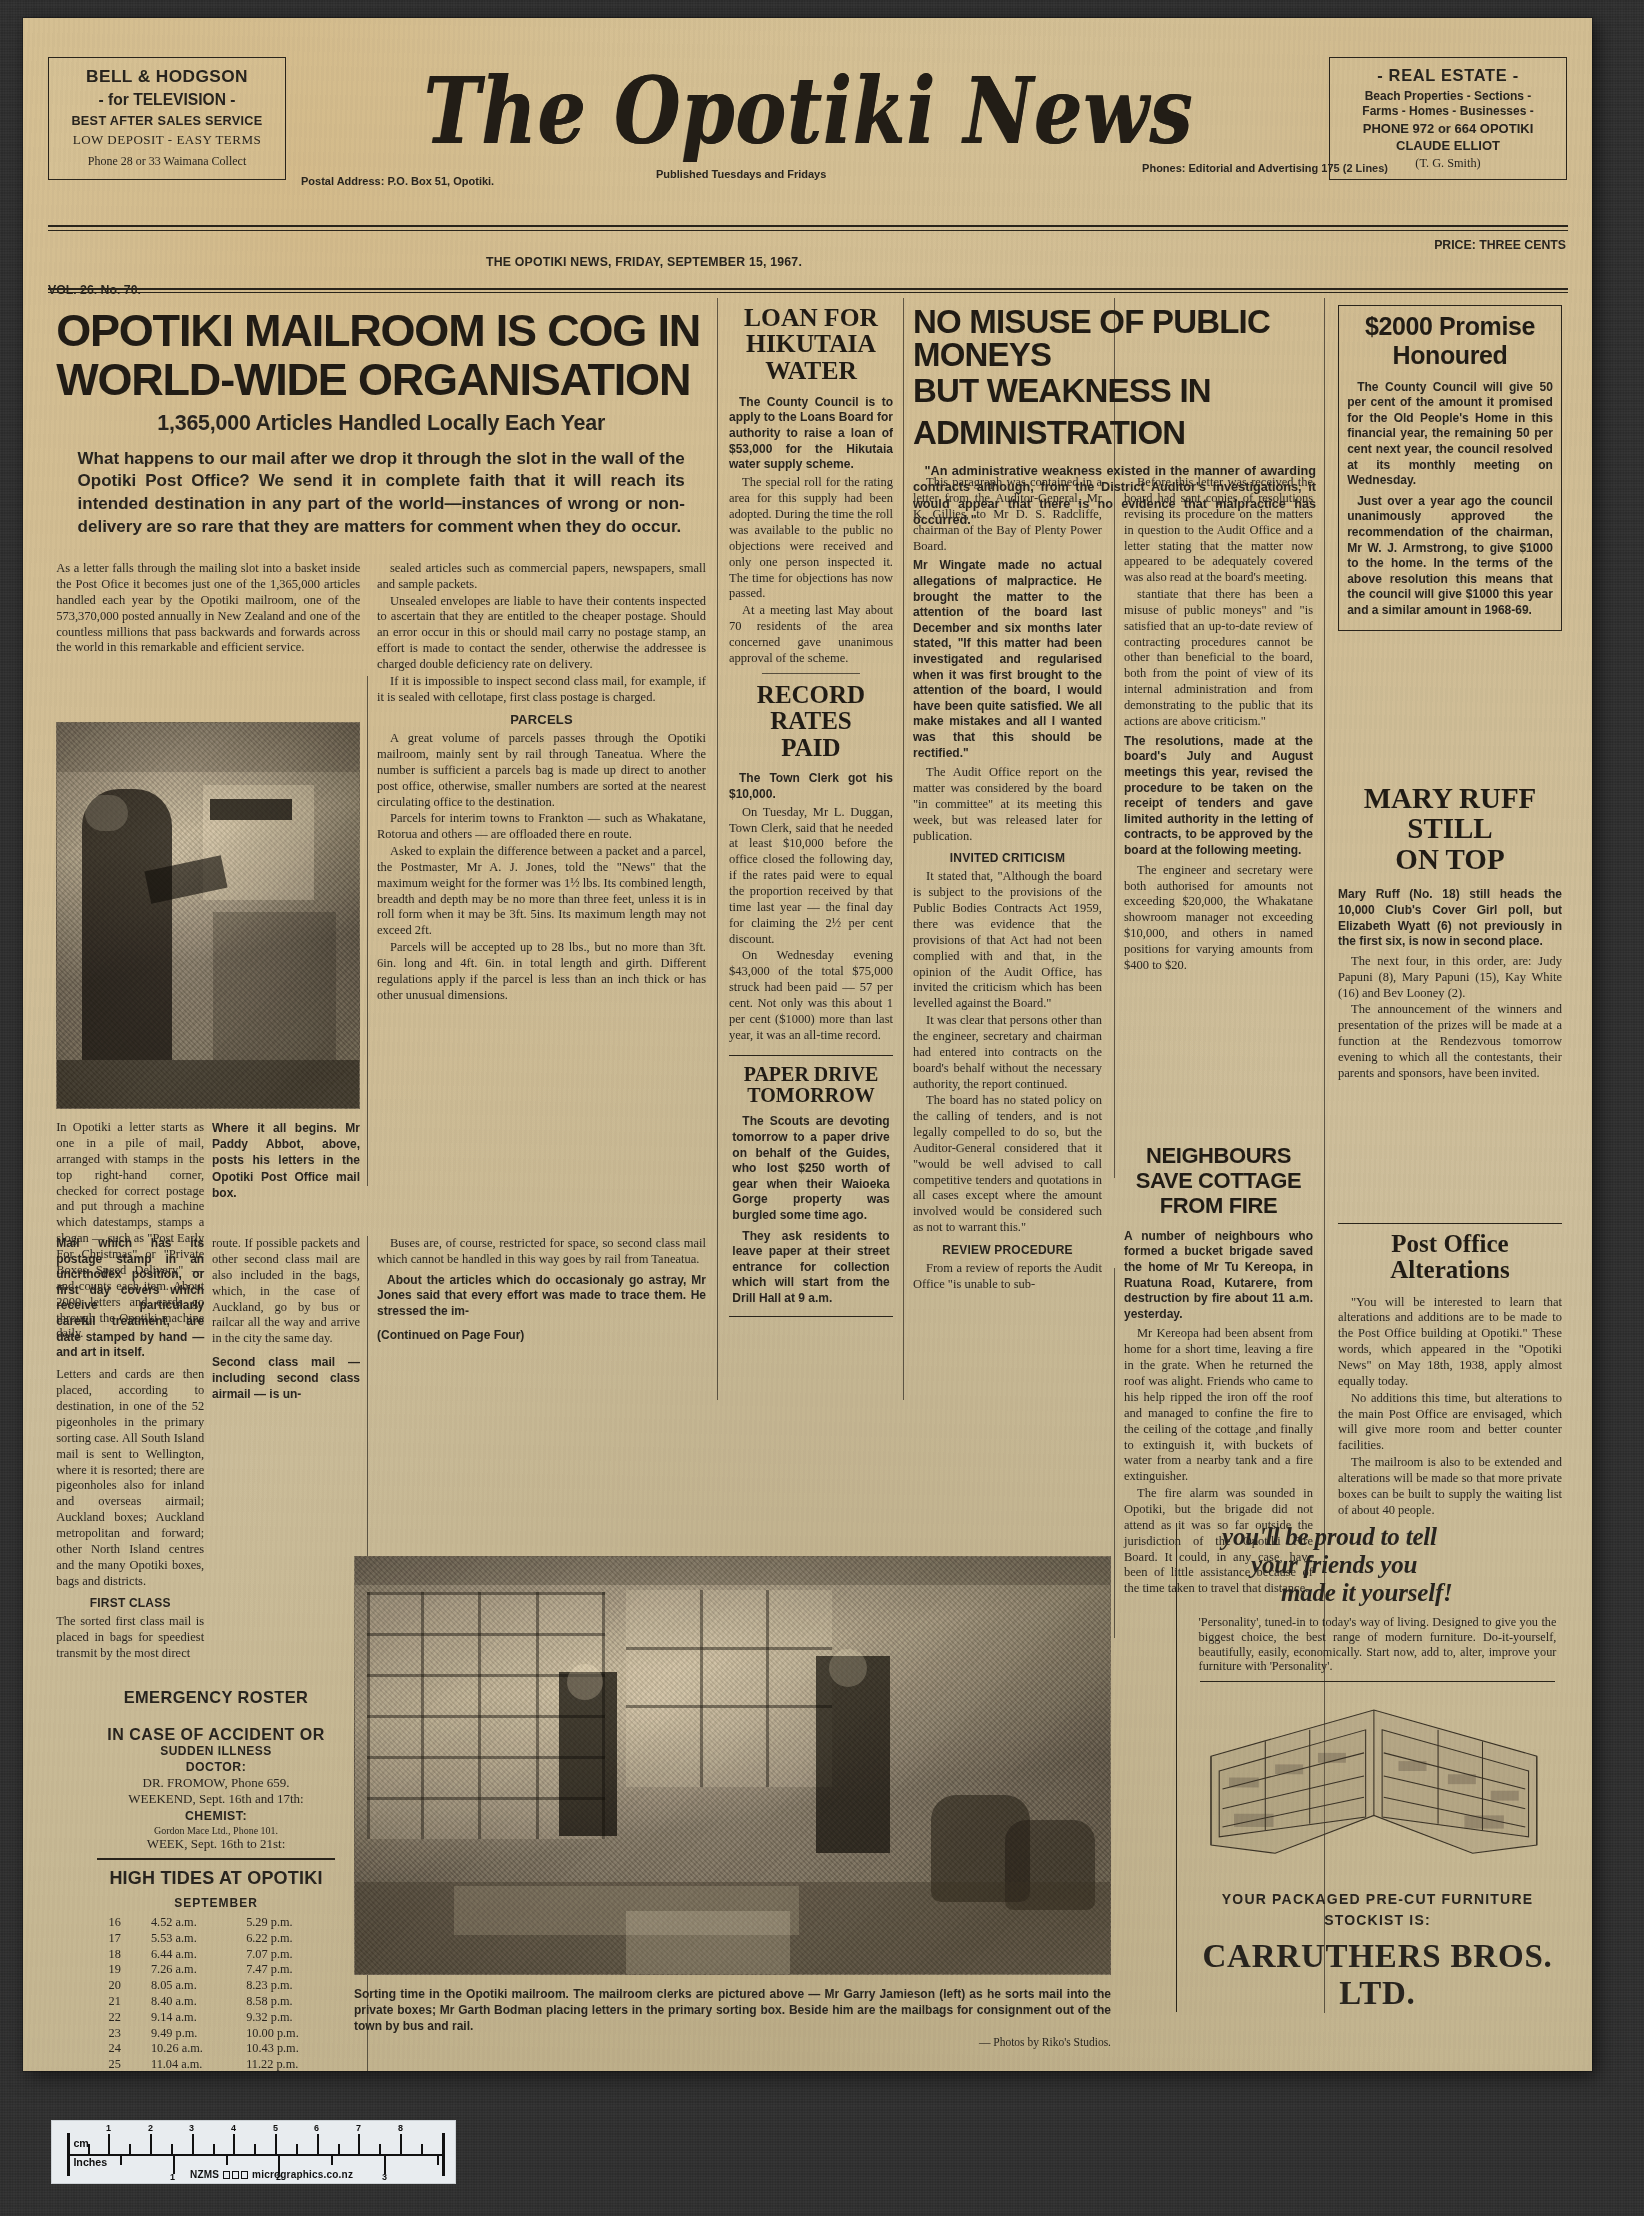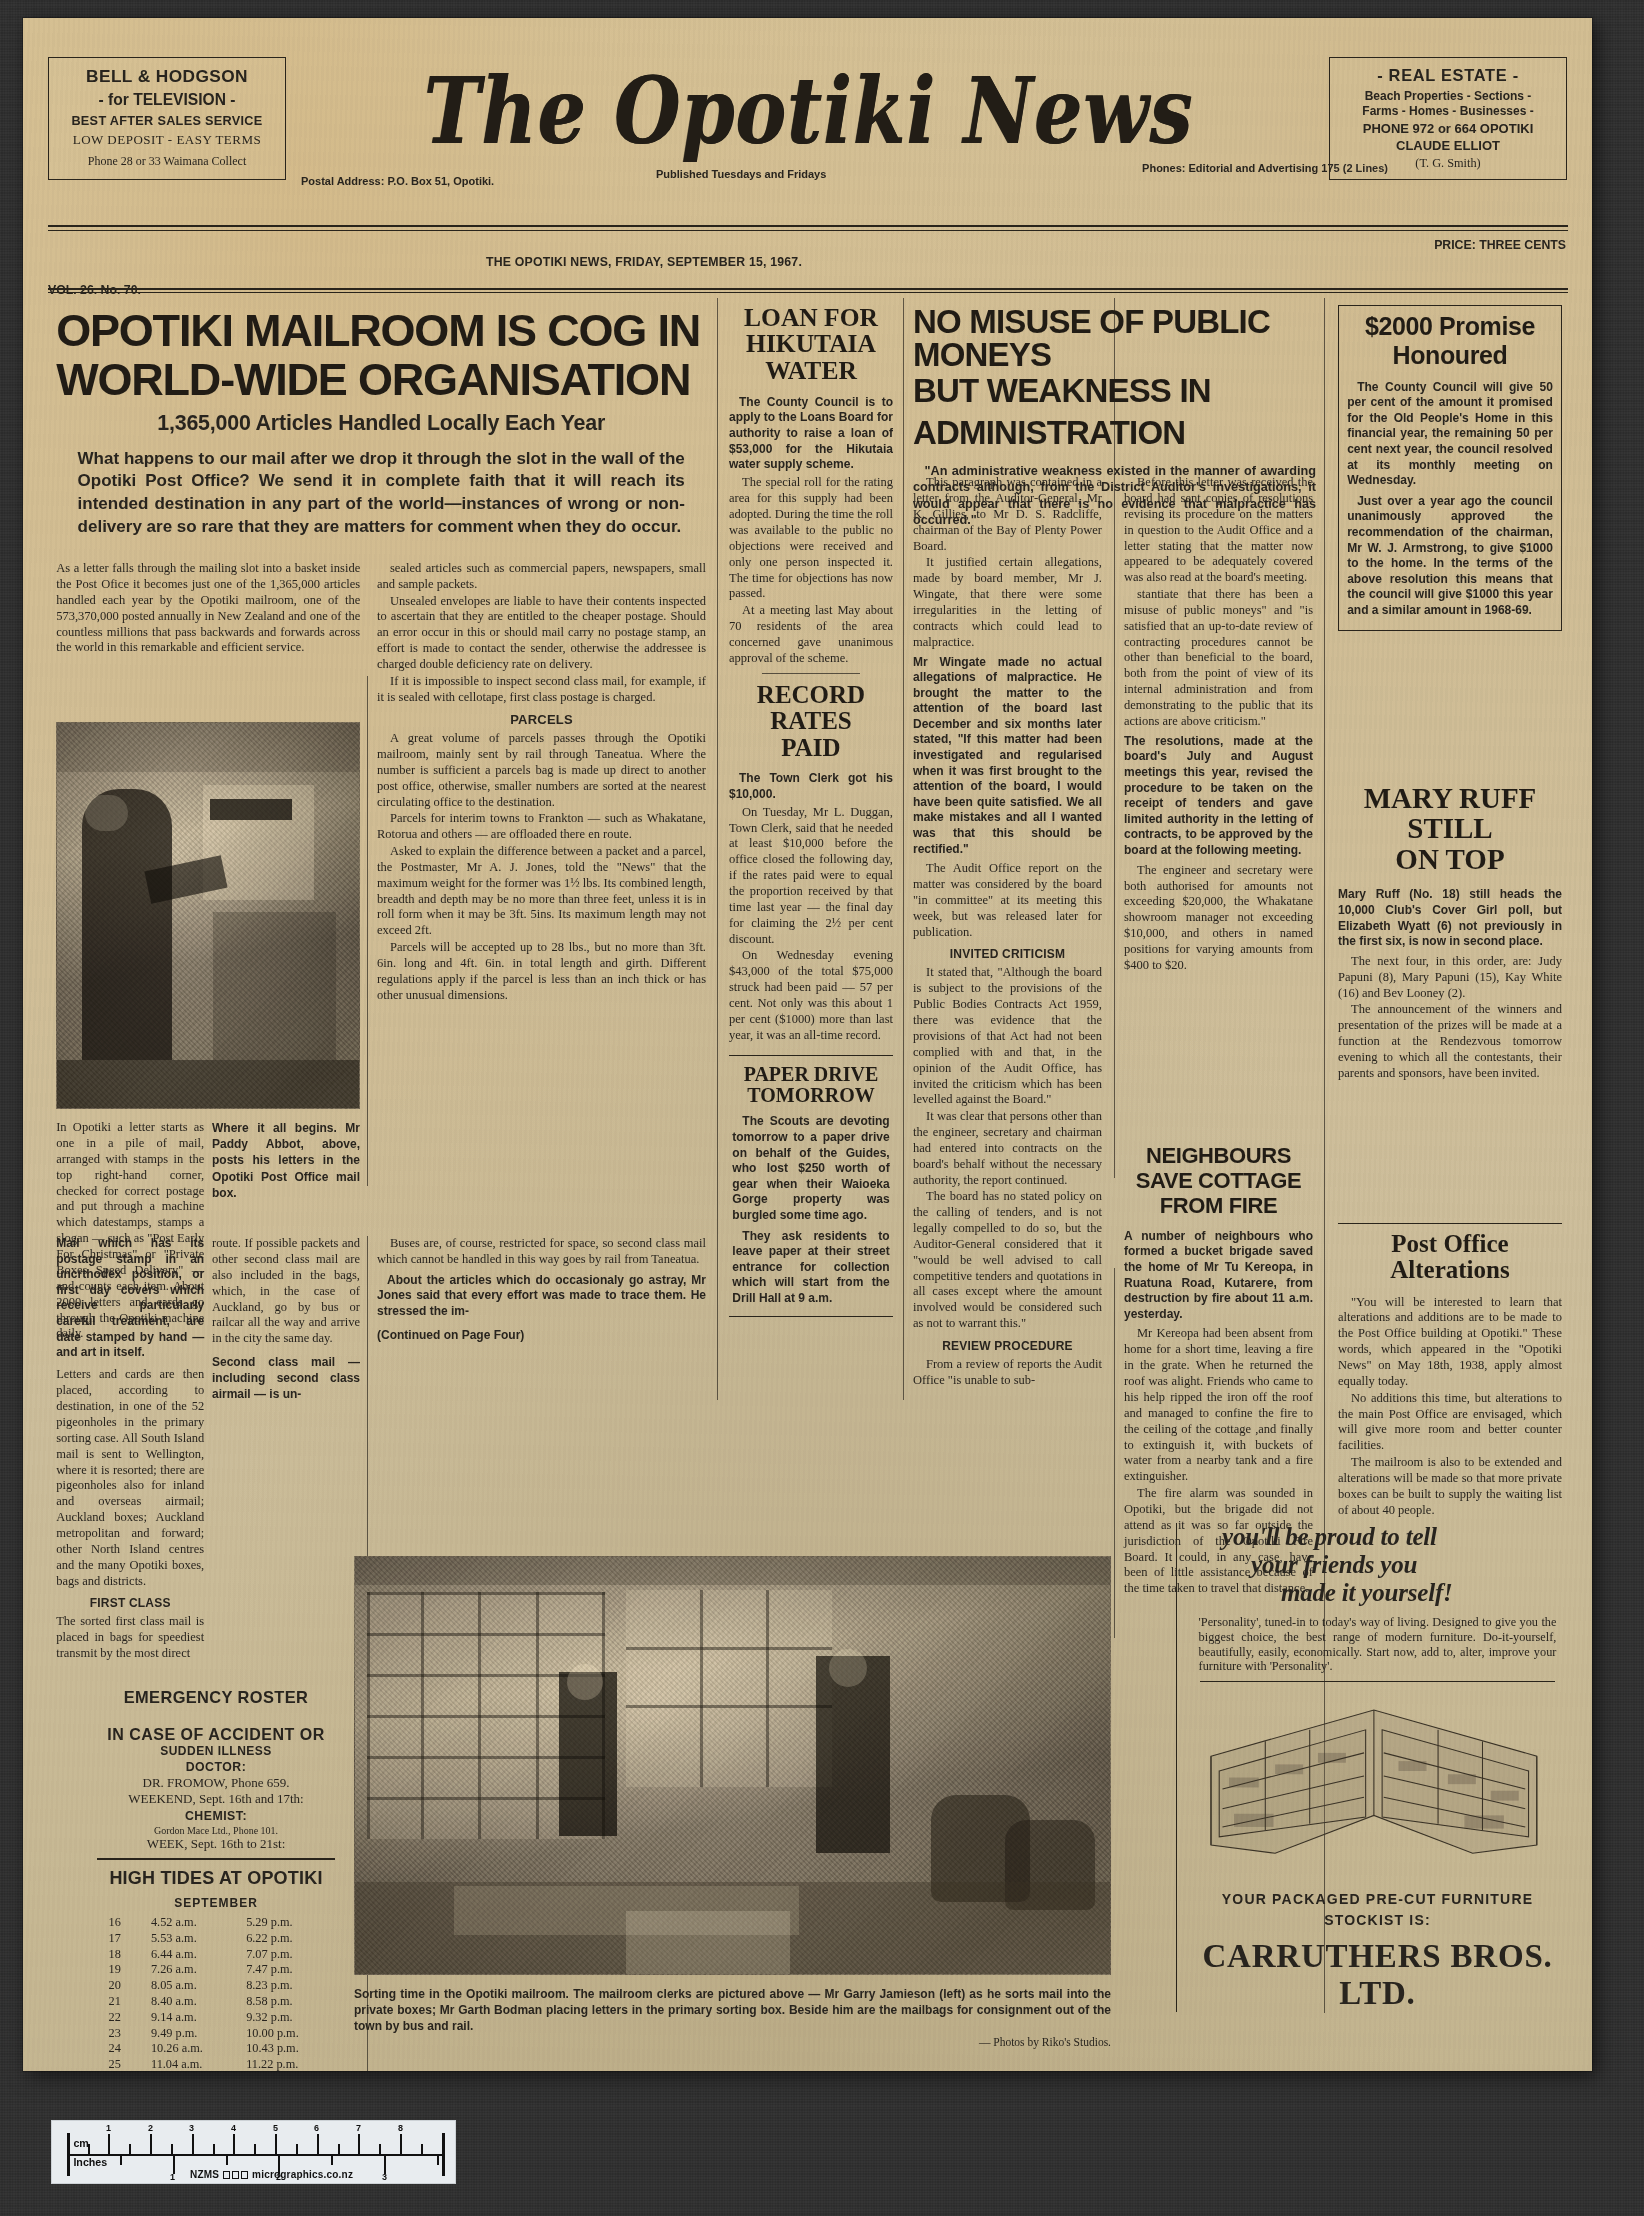--- a/index.html
+++ b/index.html
@@ -413,21 +413,20 @@
     <div style="position:absolute; left:865px; top:6.6px; width:403px;">
       <div class="hl-big" style="font-size:33px; letter-spacing:-0.8px;">NO MISUSE OF PUBLIC MONEYS</div>
       <div class="hl-big" style="font-size:33px; letter-spacing:-0.8px; margin-top:2.5px;">BUT WEAKNESS IN</div>
       <div class="hl-big" style="font-size:33px; letter-spacing:-0.8px; margin-top:8px;">ADMINISTRATION</div>
       <div class="bodysans" style="margin-top:13px; font-size:12.7px; text-indent:11.5px;">"An administrative weakness existed in the manner of awarding contracts although, from the District Auditor's investigations, it would appear that there is no evidence that malpractice has occurred."</div>
     </div>
 
     <div class="col" style="left:865px; top:177px; width:189px;">
       <div class="bodytext">
         <p>This paragraph was contained in a letter from the Auditor-General, Mr K. Gillies, to Mr D. S. Radcliffe, chairman of the Bay of Plenty Power Board.</p>
-        <p>It justified certain allegations, made by board member, Mr J. Wingate, that there were some irregularities in the letting of contracts which could lead to malpractice.</p>
       </div>
       <div class="bodysans" style="margin-top:4.1px;">Mr Wingate made no actual allegations of malpractice. He brought the matter to the attention of the board last December and six months later stated, "If this matter had been investigated and regularised when it was first brought to the attention of the board, I would have been quite satisfied. We all make mistakes and all I wanted was that this should be rectified."</div>
       <div class="bodytext" style="margin-top:4.1px;">
         <p>The Audit Office report on the matter was considered by the board "in committee" at its meeting this week, but was released later for publication.</p>
       </div>
       <div class="subhead" style="font-size:12px;">INVITED CRITICISM</div>
       <div class="bodytext">
         <p>It stated that, "Although the board is subject to the provisions of the Public Bodies Contracts Act 1959, there was evidence that the provisions of that Act had not been complied with and that, in the opinion of the Audit Office, has invited the criticism which has been levelled against the Board."</p>
         <p>It was clear that persons other than the engineer, secretary and chairman had entered into contracts on the board's behalf without the necessary authority, the report continued.</p>
         <p>The board has no stated policy on the calling of tenders, and is not legally compelled to do so, but the Auditor-General considered that it "would be well advised to call competitive tenders and quotations in all cases except where the amount involved would be considered such as not to warrant this."</p>

